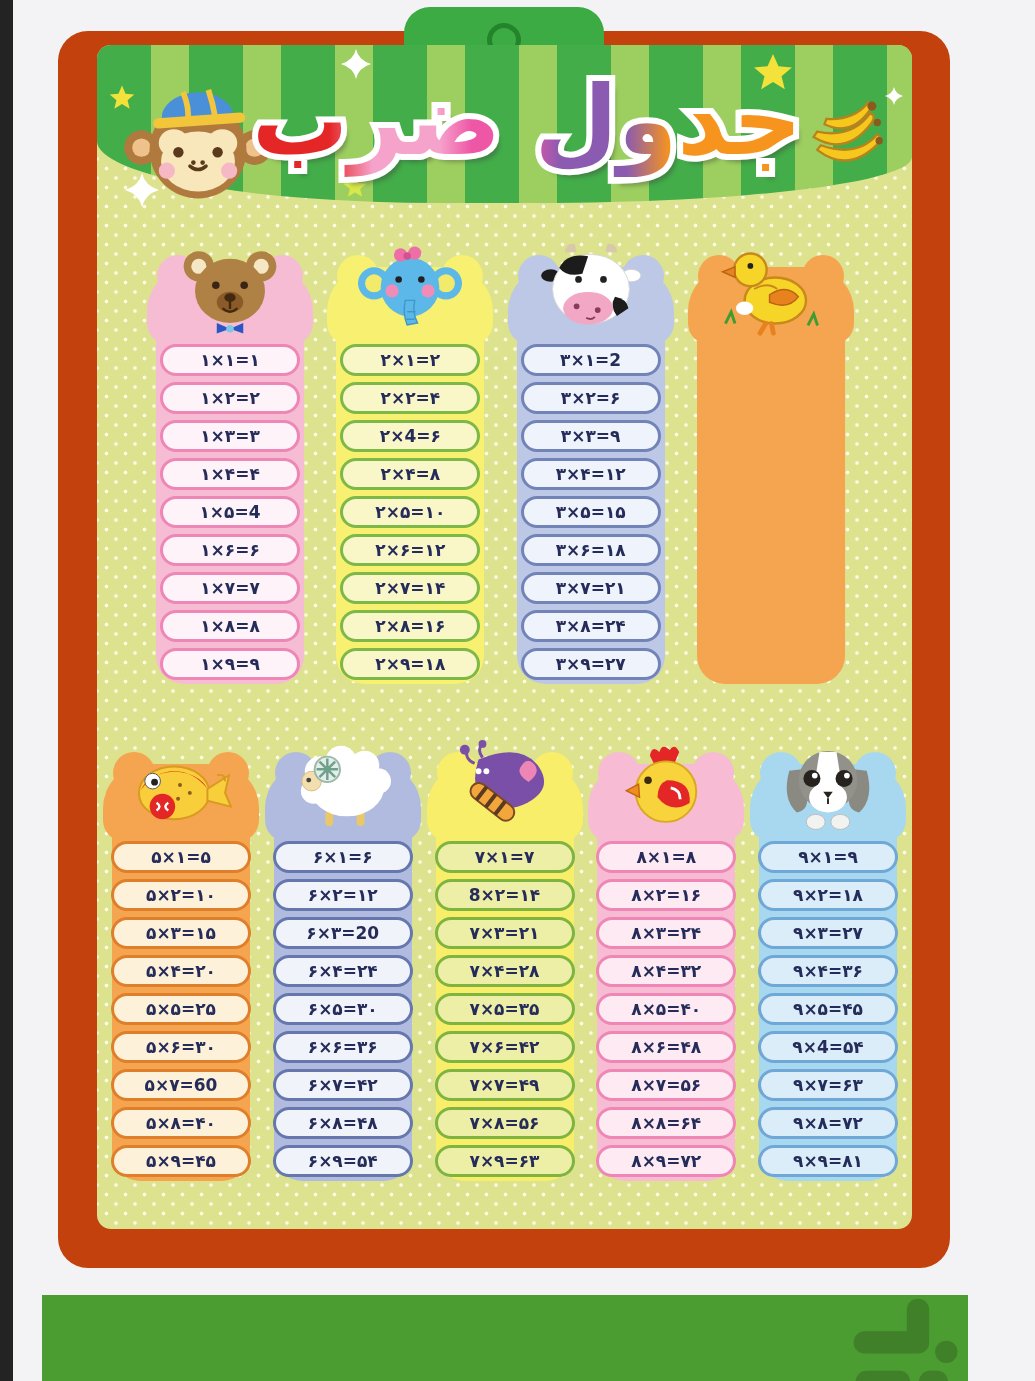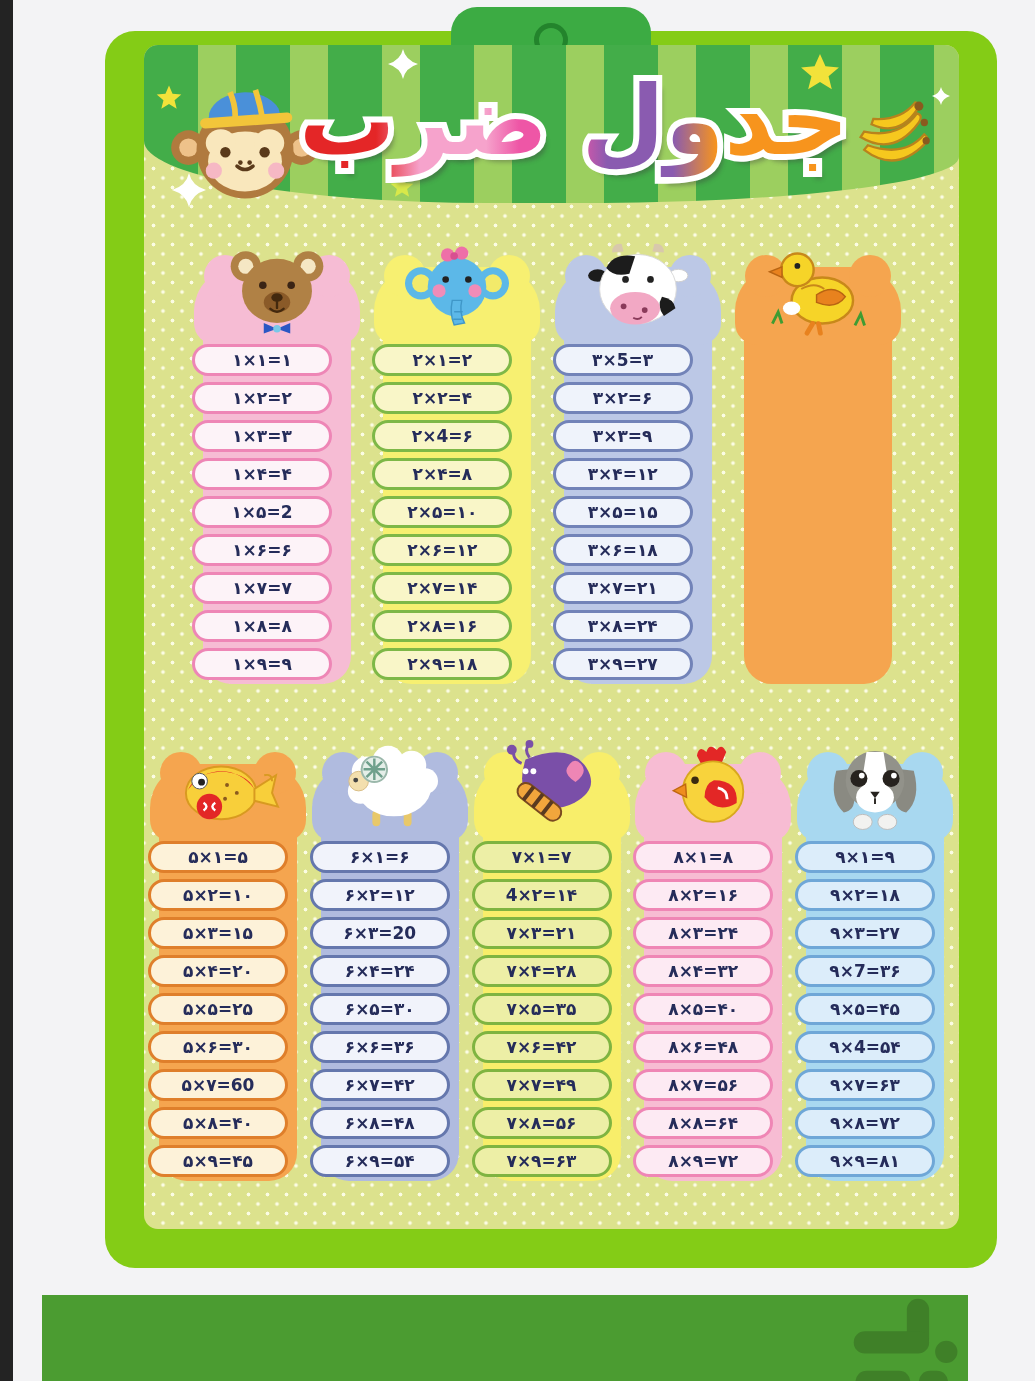--- a/index.html
+++ b/index.html
@@ -5,21 +5,21 @@
   html,body{margin:0;padding:0;}
   body{
     width:1035px;height:1381px;position:relative;overflow:hidden;
     background:#f3f3f5;font-family:"DejaVu Sans",sans-serif;
   }
   .side-strip{position:absolute;left:0;top:0;width:13px;height:1381px;background:#232323;}
 
   
   .poster{
     position:absolute;left:58px;top:31px;width:892px;height:1237px;
-    background:#84cc16;border-radius:30px;margin-left:47px;
+    background:#c2410c;border-radius:30px;
   }
   .bump{
     position:absolute;top:-24px;left:50%;transform:translateX(-50%);
     width:200px;height:60px;background:#3cab43;border-radius:26px 26px 0 0;
   }
   .hole{
     width:24px;height:24px;border:5px solid #23842c;border-radius:50%;
     background:#3cab43;margin:16px auto 0;
   }
 
@@ -77,21 +77,21 @@
   .cloud::before,.cloud::after{
     content:'';position:absolute;top:-12px;width:42px;height:42px;border-radius:50%;background:inherit;
   }
   .cloud::before{left:10px;}
   .cloud::after{right:10px;}
   .animal{
     position:relative;z-index:2;height:96px;margin-bottom:7px;
     display:flex;justify-content:center;align-items:flex-end;
   }
   .animal svg{display:block;}
-  .pills{position:relative;z-index:2;display:flex;flex-direction:column;}
+  .pills{position:relative;z-index:2;display:flex;flex-direction:column;align-items:center;}
   .pill{
     width:134px;height:26px;margin-bottom:6px;direction:ltr;
     border:3px solid var(--pbd);background:var(--pbg);border-radius:16px;
     display:flex;align-items:center;justify-content:center;
     font:700 17px "DejaVu Sans",sans-serif;color:#252c5a;letter-spacing:1.5px;
   }
 
   
   .banner{
     position:absolute;left:42px;top:1295px;width:926px;height:86px;
@@ -201,21 +201,21 @@
 <path d="M55 63 v7 M48 71 q7 6 14 0" stroke="#42280e" stroke-width="2.5" fill="none" stroke-linecap="round"></path>
 <path d="M41 86 l14 6 14 -6 v11 l-14 -5 -14 5z" fill="#2b57c4"></path>
                 <circle cx="55" cy="92" r="4" fill="#79c8e8"></circle>
 </svg>
             </div>
             <div class="pills">
               <div class="pill" dir="ltr">۱×۱=۱</div>
               <div class="pill" dir="ltr">۱×۲=۲</div>
               <div class="pill" dir="ltr">۱×۳=۳</div>
               <div class="pill" dir="ltr">۱×۴=۴</div>
-              <div class="pill" dir="ltr">۱×۵=2</div>
+              <div class="pill" dir="ltr">۱×۵=4</div>
               <div class="pill" dir="ltr">۱×۶=۶</div>
               <div class="pill" dir="ltr">۱×۷=۷</div>
               <div class="pill" dir="ltr">۱×۸=۸</div>
               <div class="pill" dir="ltr">۱×۹=۹</div>
             </div>
           </div>
           <div class="col" style="--strip: #f7f071; --pbg: #f9f6c8; --pbd: #7eb847;">
             <div class="strip"></div>
             <div class="cloud"></div>
             <div class="animal">
@@ -262,21 +262,21 @@
 <path d="M80 58 q12 2 14 12 l-12 8 q-8 -10 -2 -20z" fill="#1c1c1c"></path>
 <circle cx="42" cy="40" r="3.5" fill="#222"></circle>
                 <circle cx="68" cy="40" r="3.5" fill="#222"></circle>
 <ellipse cx="52" cy="70" rx="26" ry="17" fill="#f2a8c4"></ellipse>
 <circle cx="40" cy="68" r="3" fill="#8a3a5a"></circle>
                 <circle cx="62" cy="72" r="3" fill="#8a3a5a"></circle>
 <path d="M50 80 q5 3 9 -1" stroke="#8a3a5a" stroke-width="2" fill="none"></path>
 </svg>
             </div>
             <div class="pills">
-              <div class="pill" dir="ltr">۳×5=۳</div>
+              <div class="pill" dir="ltr">۳×۱=2</div>
               <div class="pill" dir="ltr">۳×۲=۶</div>
               <div class="pill" dir="ltr">۳×۳=۹</div>
               <div class="pill" dir="ltr">۳×۴=۱۲</div>
               <div class="pill" dir="ltr">۳×۵=۱۵</div>
               <div class="pill" dir="ltr">۳×۶=۱۸</div>
               <div class="pill" dir="ltr">۳×۷=۲۱</div>
               <div class="pill" dir="ltr">۳×۸=۲۴</div>
               <div class="pill" dir="ltr">۳×۹=۲۷</div>
             </div>
           </div>
@@ -375,21 +375,21 @@
 </g>
 <path d="M26 26 q-10 -4 -8 -14 M34 20 q-6 -8 0 -14" stroke="#7a4fa8" stroke-width="3" fill="none"></path>
 <circle cx="16" cy="12" r="5" fill="#7a4fa8"></circle>
                 <circle cx="34" cy="6" r="4" fill="#7a4fa8"></circle>
 <circle cx="30" cy="34" r="3" fill="#fff"></circle>
                 <circle cx="38" cy="34" r="3" fill="#fff"></circle>
 </svg>
             </div>
             <div class="pills">
               <div class="pill" dir="ltr">۷×۱=۷</div>
-              <div class="pill" dir="ltr">4×۲=۱۴</div>
+              <div class="pill" dir="ltr">8×۲=۱۴</div>
               <div class="pill" dir="ltr">۷×۳=۲۱</div>
               <div class="pill" dir="ltr">۷×۴=۲۸</div>
               <div class="pill" dir="ltr">۷×۵=۳۵</div>
               <div class="pill" dir="ltr">۷×۶=۴۲</div>
               <div class="pill" dir="ltr">۷×۷=۴۹</div>
               <div class="pill" dir="ltr">۷×۸=۵۶</div>
               <div class="pill" dir="ltr">۷×۹=۶۳</div>
             </div>
           </div>
           <div class="col" style="--strip: #f7bcd3; --pbg: #fdeaf3; --pbd: #ef86b5;">
@@ -434,21 +434,21 @@
 <path d="M50 56 l10 0 -5 7z" fill="#26221e"></path>
                 <path d="M55 63 v6" stroke="#26221e" stroke-width="2"></path>
 <ellipse cx="42" cy="88" rx="10" ry="8" fill="#f2f2f0" stroke="#bbb"></ellipse>
                 <ellipse cx="68" cy="88" rx="10" ry="8" fill="#f2f2f0" stroke="#bbb"></ellipse>
 </svg>
             </div>
             <div class="pills">
               <div class="pill" dir="ltr">۹×۱=۹</div>
               <div class="pill" dir="ltr">۹×۲=۱۸</div>
               <div class="pill" dir="ltr">۹×۳=۲۷</div>
-              <div class="pill" dir="ltr">۹×7=۳۶</div>
+              <div class="pill" dir="ltr">۹×۴=۳۶</div>
               <div class="pill" dir="ltr">۹×۵=۴۵</div>
               <div class="pill" dir="ltr">۹×4=۵۴</div>
               <div class="pill" dir="ltr">۹×۷=۶۳</div>
               <div class="pill" dir="ltr">۹×۸=۷۲</div>
               <div class="pill" dir="ltr">۹×۹=۸۱</div>
             </div>
           </div>
         </div>
     </div>
   </div>

